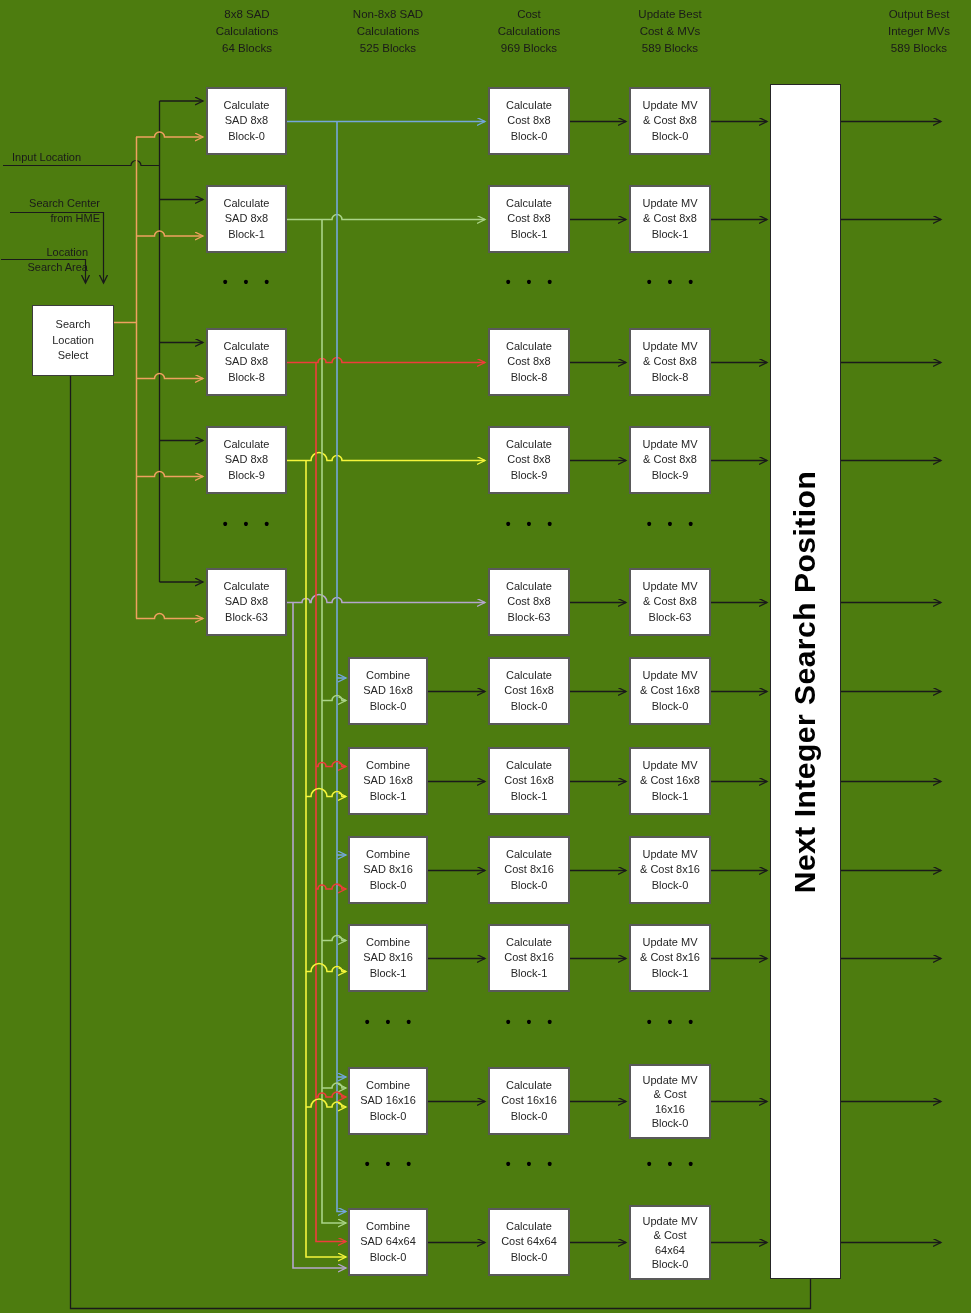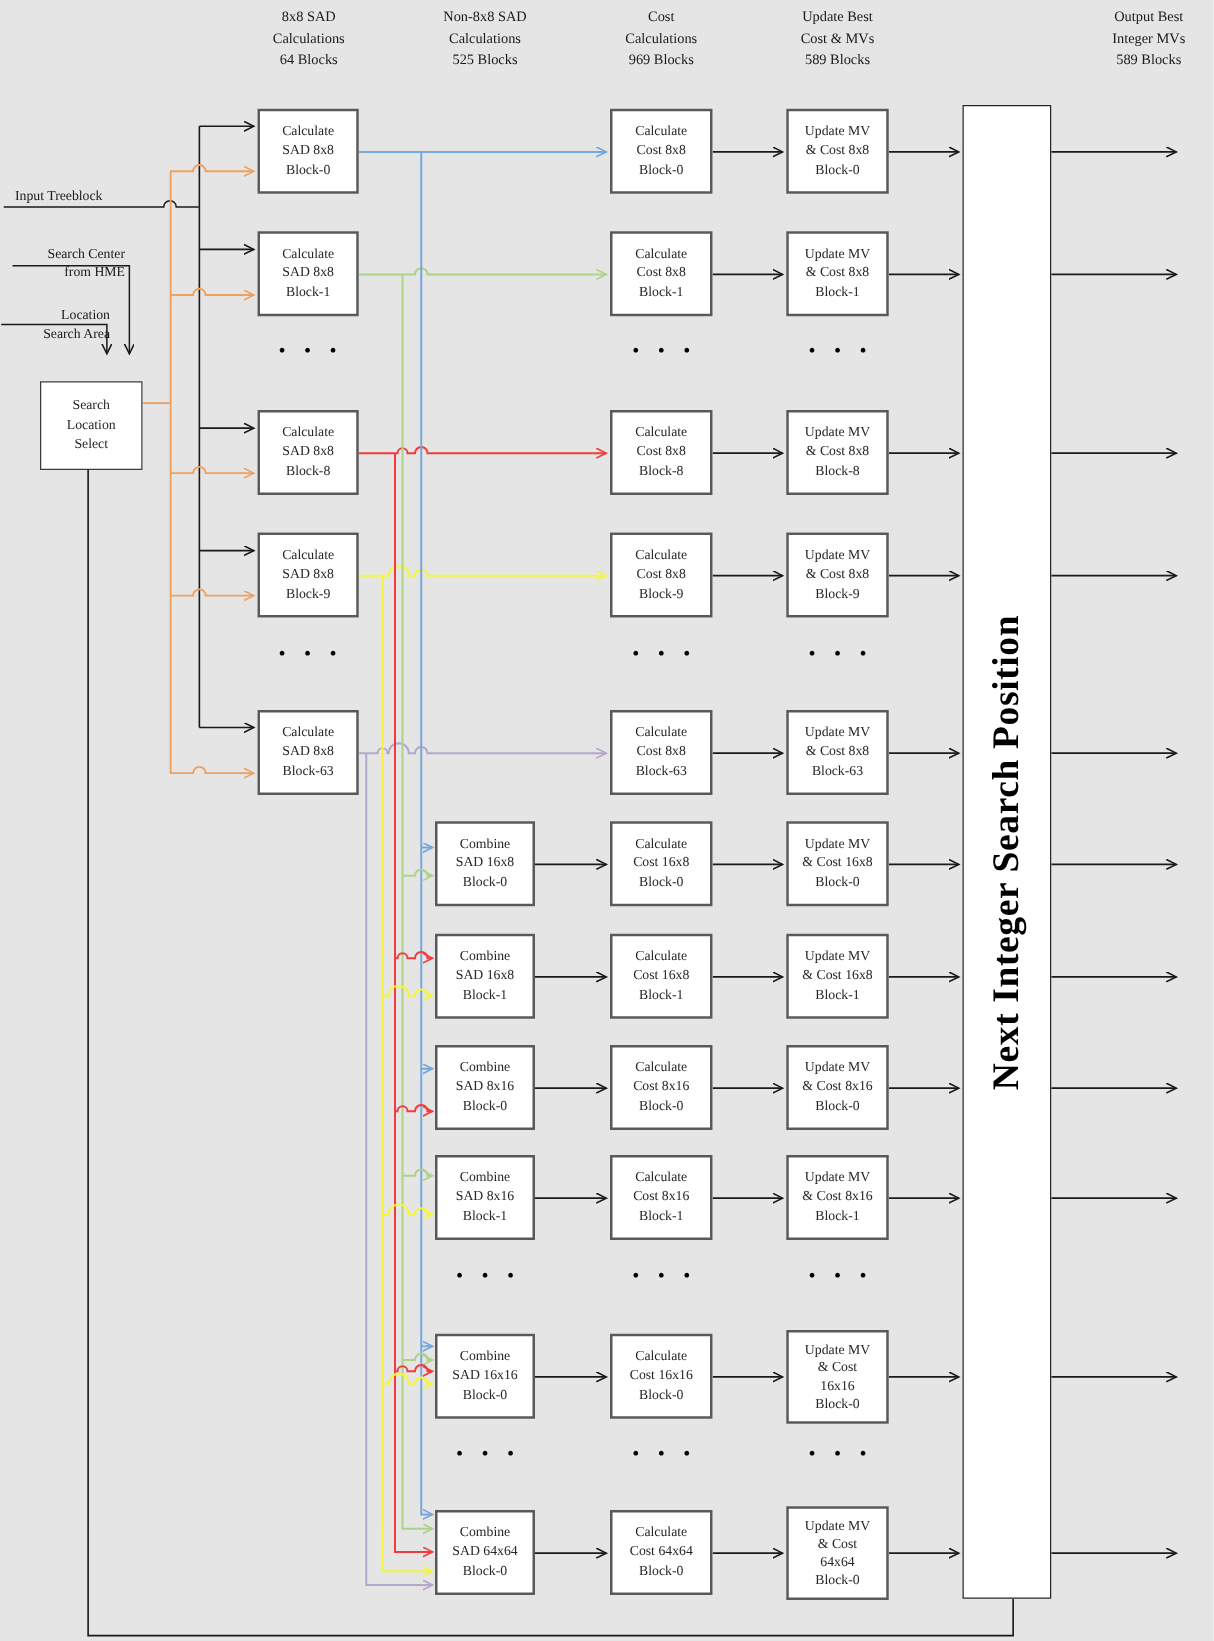--- a/index.html
+++ b/index.html
@@ -1,18 +1,18 @@
 <!DOCTYPE html>
 <html><head>
 <meta charset="utf-8">
 <style>
   html,body{margin:0;padding:0;background:#ffffff;}
   #stage{
-    position:relative;width:971px;height:1313px;background:#e5e5e5;overflow:hidden;
-    font-family:Liberation Serif, serif;
+    position:relative;width:971px;height:1313px;background:#4d7c0f;overflow:hidden;
+    font-family:Liberation Sans, sans-serif;
   }
   #wires{position:absolute;left:0;top:0;}
   .box{
     position:absolute;background:#fff;border:2px solid #595959;box-sizing:border-box;
     display:flex;align-items:center;justify-content:center;text-align:center;
     font-size:11px;line-height:15.5px;white-space:pre-line;color:#262626;
   }
   .sel{border:1.4px solid #3c3c3c;}
   .hdr{
     position:absolute;top:6px;width:120px;text-align:center;font-size:11.5px;
@@ -153,21 +153,21 @@
   <div class="hdr" style="left:469px">Cost
 Calculations
 969 Blocks</div>
   <div class="hdr" style="left:610px">Update Best
 Cost &amp; MVs
 589 Blocks</div>
   <div class="hdr" style="left:849px;width:140px">Output Best
 Integer MVs
 589 Blocks</div>
 
-  <div class="lbl" style="left:12px;top:150px;width:110px;text-align:left">Input Treeblock</div>
+  <div class="lbl" style="left:12px;top:150px;width:110px;text-align:left">Input Location</div>
   <div class="lbl" style="left:8px;top:196px;width:92px">Search Center
 from HME</div>
   <div class="lbl" style="left:0px;top:245px;width:88px">Location
 Search Area</div>
 
   <div class="box sel" style="left:32px;top:305px;width:82px;height:71px">Search
 Location
 Select</div>
 
   <div class="box" style="left:206px;top:87px;width:81px;height:68px">Calculate

